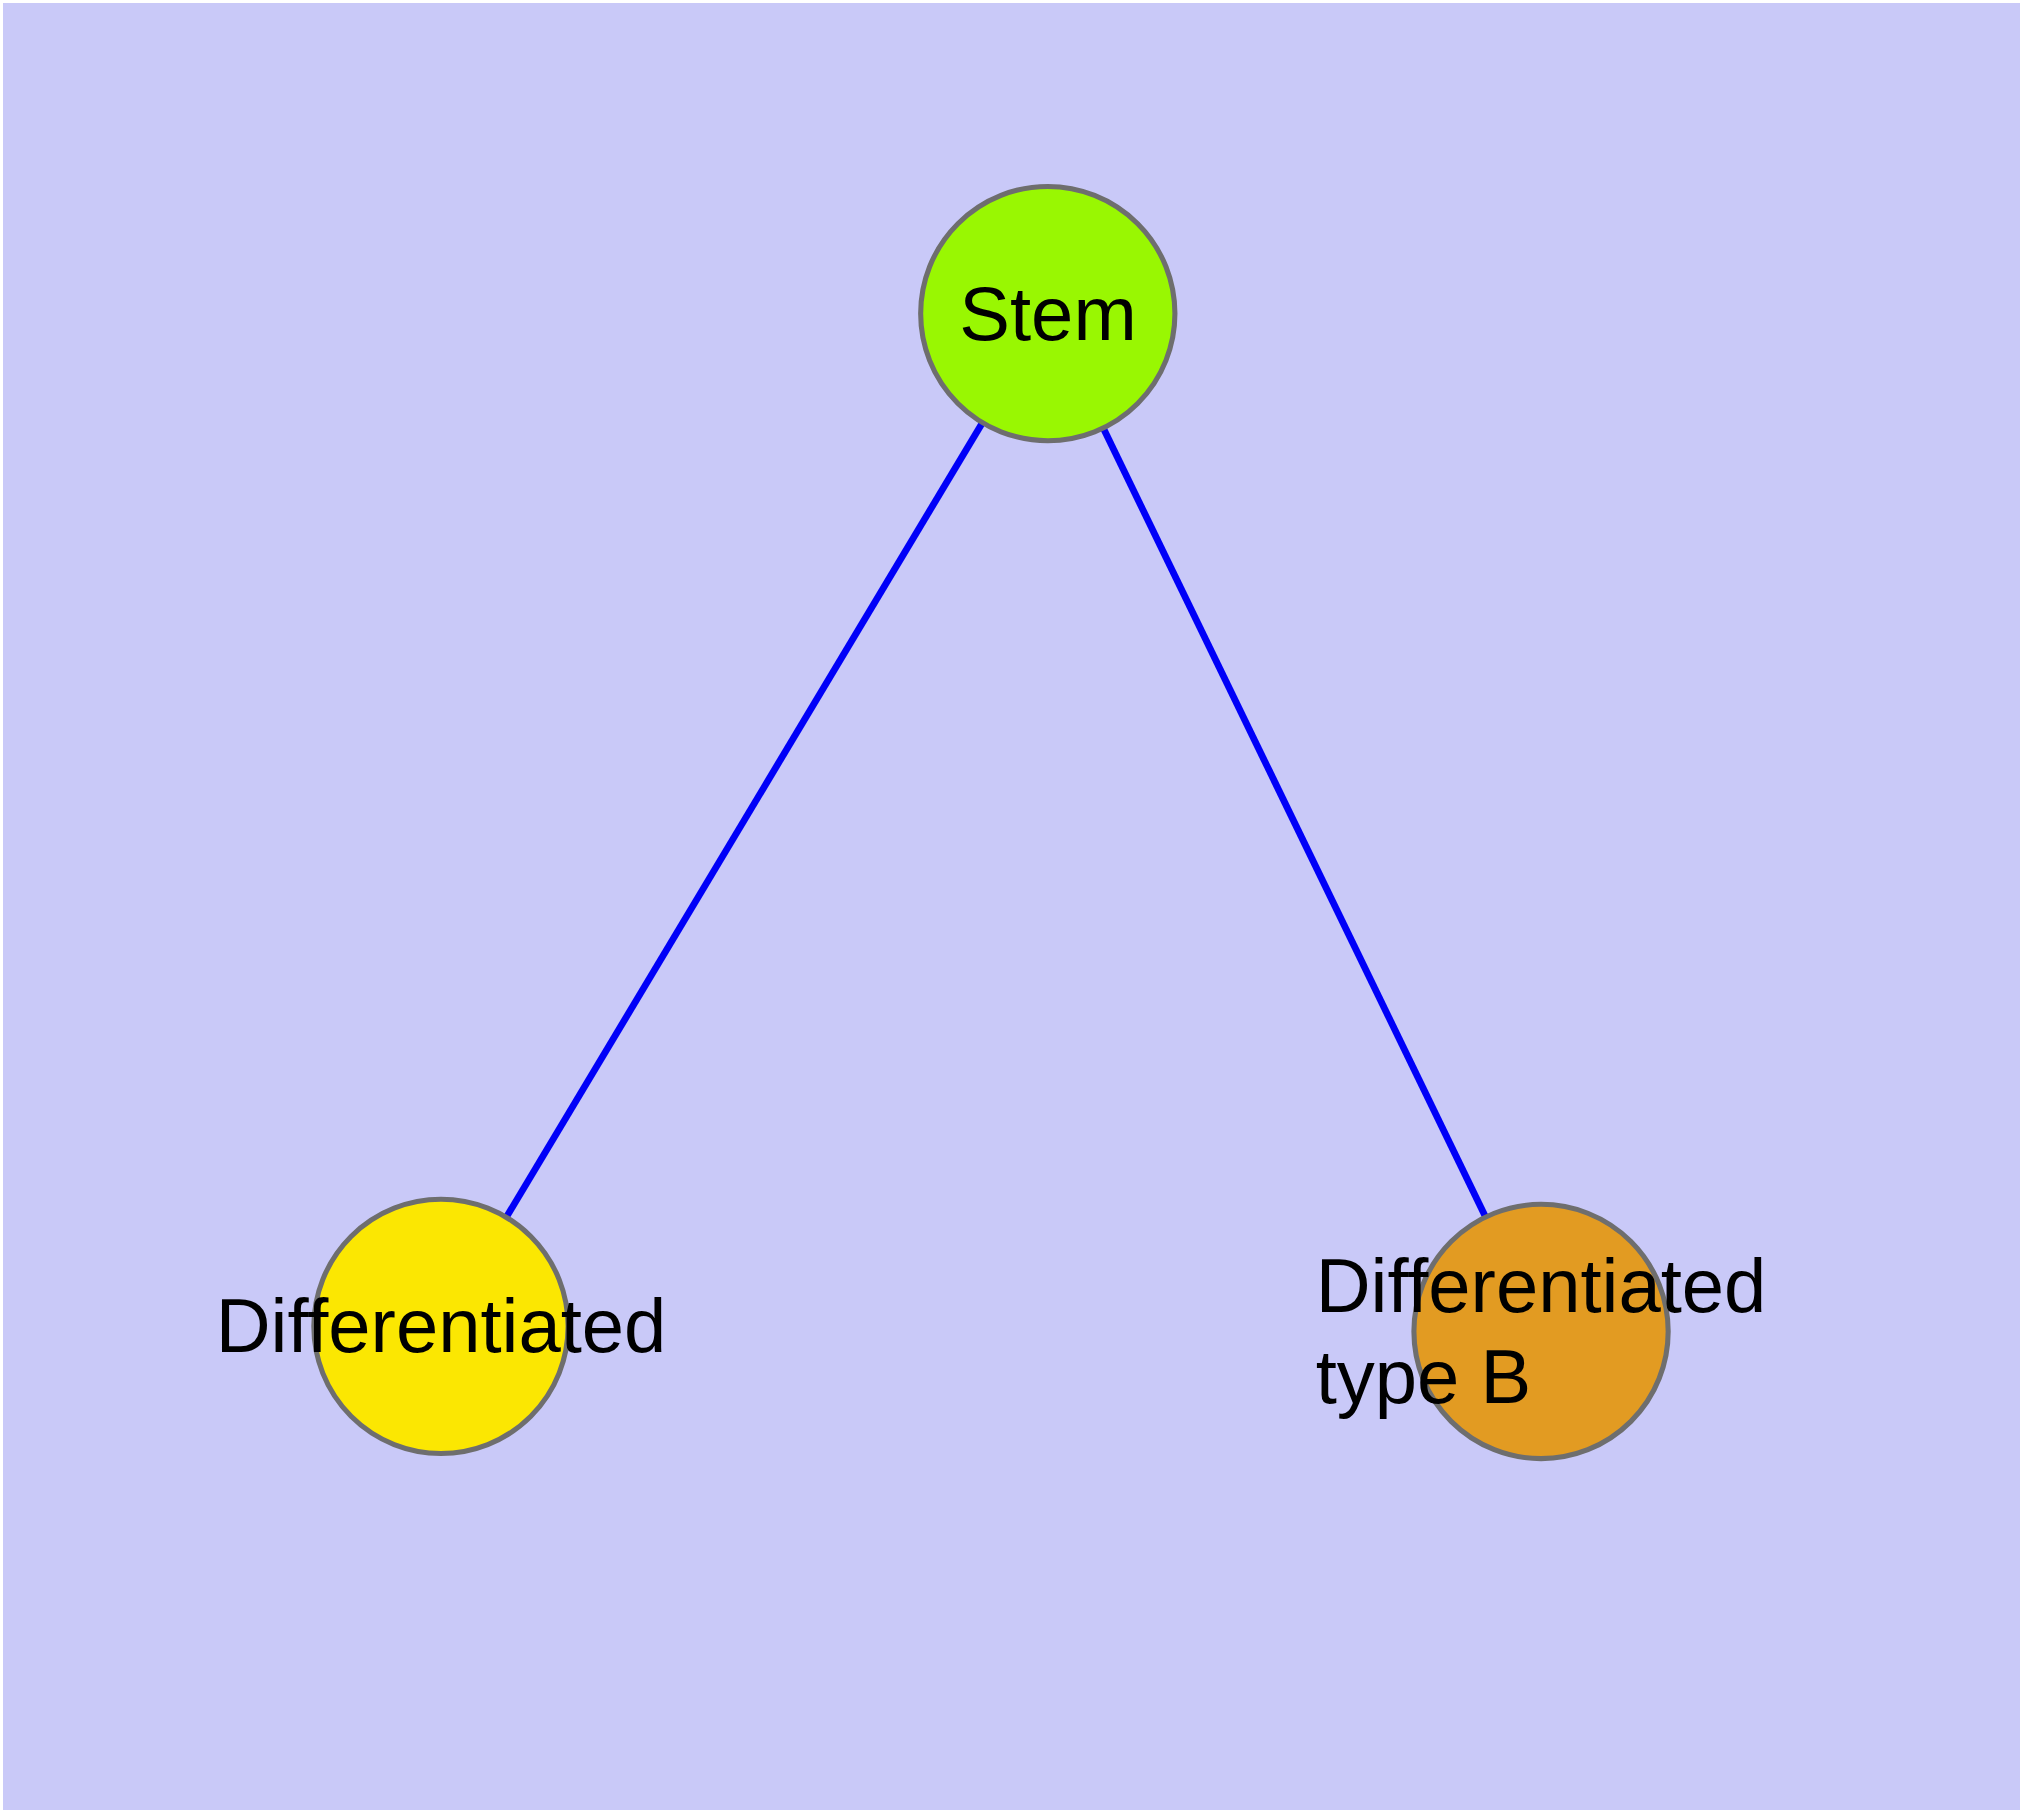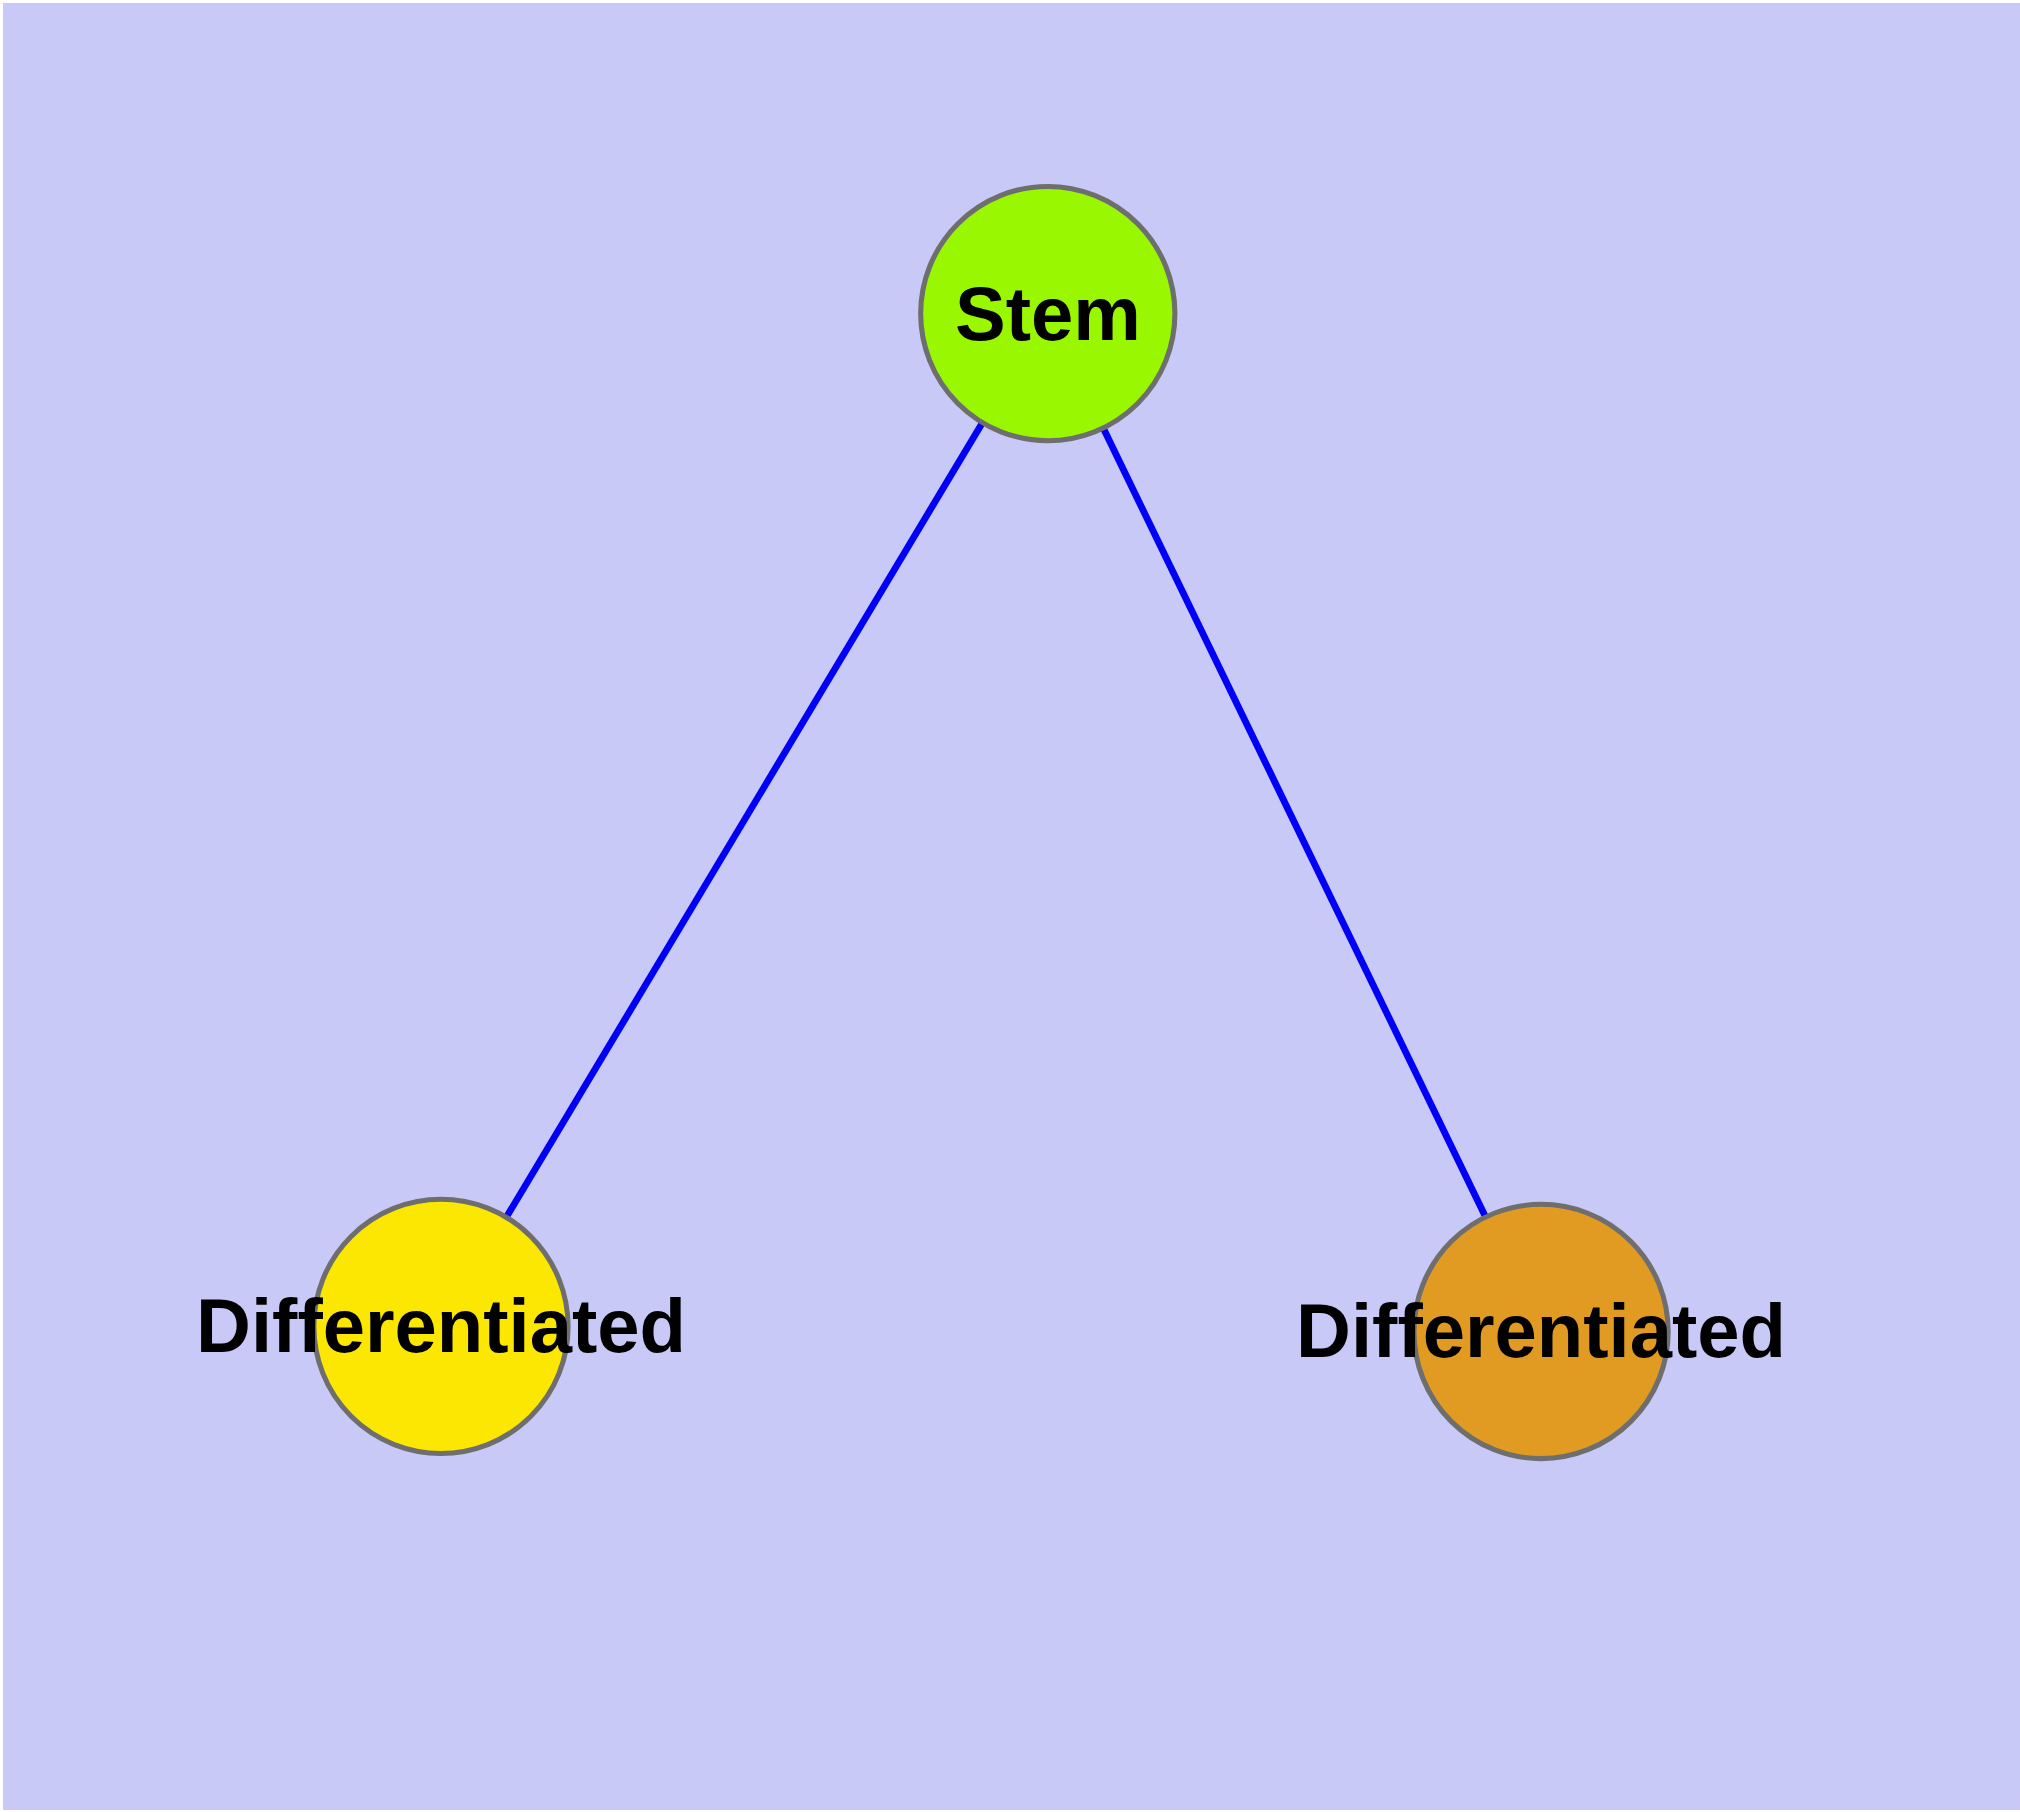--- a/index.html
+++ b/index.html
@@ -27,21 +27,21 @@
     position: absolute;
     left: 0;
     top: 0;
     width: 100%;
     height: 100%;
   }
   .node-label {
     position: absolute;
     transform: translate(-50%, -50%);
     text-align: left;
-    font-weight: bold;
+    font-weight: normal;
     line-height: 1.2;
     white-space: nowrap;
   }
   .label-line {
     display: block;
   }
 </style>
 </head>
 <body>
 
@@ -60,16 +60,17 @@
   <div class="node-label" style="left: 1048px; top: 314px; color: rgb(0, 0, 0); font-size: 76px;">
     <span class="label-line">Stem</span>
   </div>
 
   <div class="node-label" style="left: 441px; top: 1326px; color: rgb(0, 0, 0); font-size: 76px;">
     <span class="label-line">Differentiated</span>
   </div>
 
   <div class="node-label" style="left: 1541px; top: 1331px; color: rgb(0, 0, 0); font-size: 76px;">
     <span class="label-line">Differentiated</span>
+    <span class="label-line">type B</span>
   </div>
 
 </div>
 
 
 </body></html>

